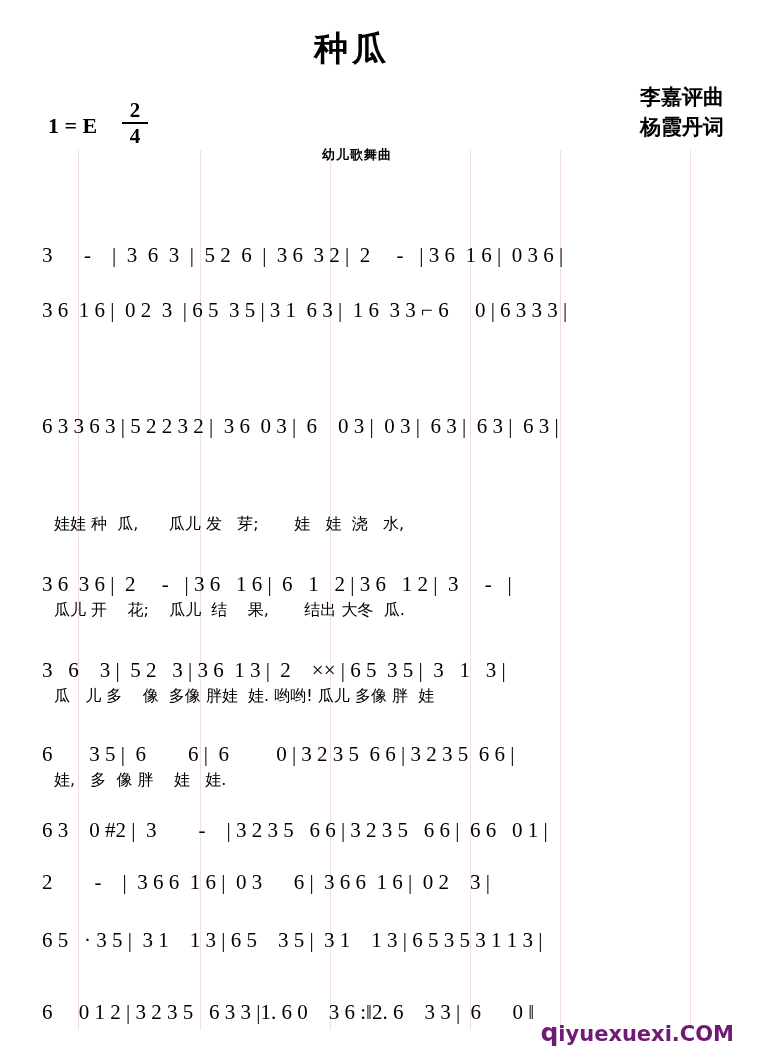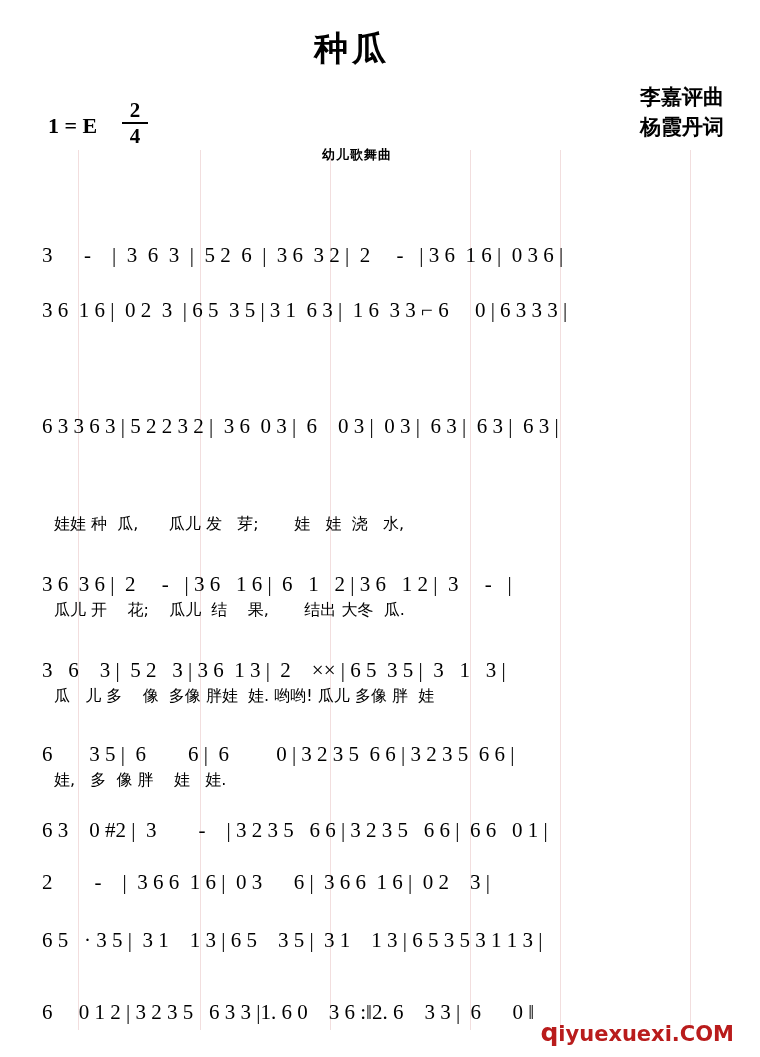--- a/index.html
+++ b/index.html
@@ -115,21 +115,21 @@
   }
 
   
   .watermark {
     position: absolute;
     right: 26px;
     bottom: 10px;
     font-size: 21px;
     font-weight: bold;
     font-family: "DejaVu Sans", sans-serif;
-    color: #b91c1c;
+    color: #701a75;
     letter-spacing: 0px;
   }
   .watermark .q { font-size: 25px; }
 </style>
 </head>
 <body>
 
 <div class="guide" style="left:78px;"></div>
 <div class="guide" style="left:200px;"></div>
 <div class="guide" style="left:330px;"></div>

